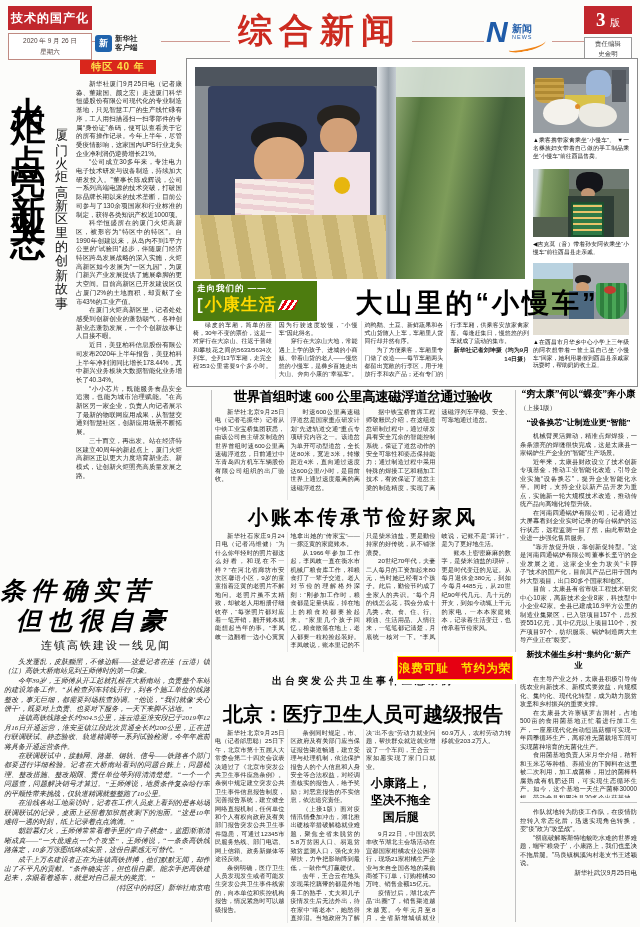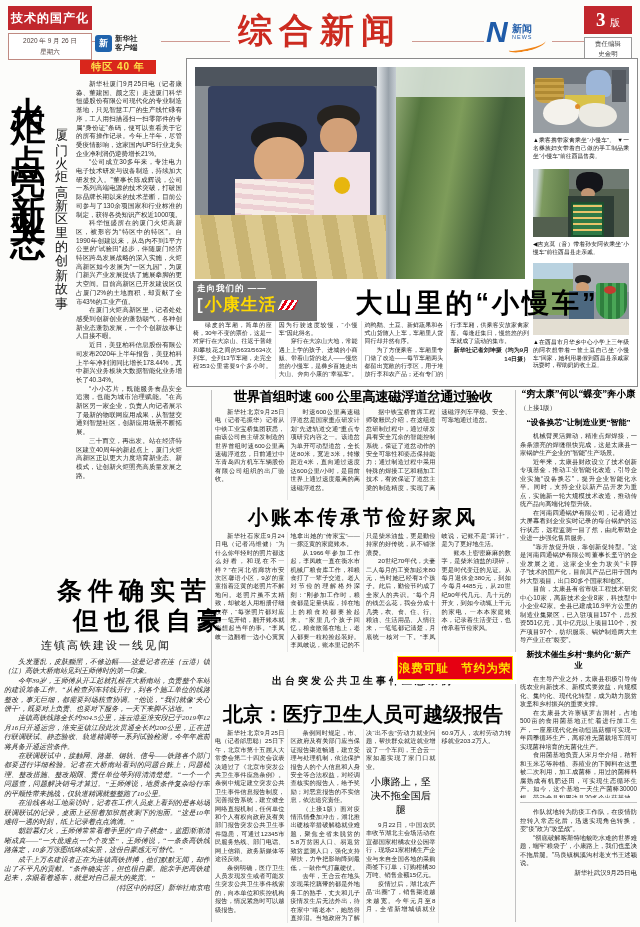--- a/index.html
+++ b/index.html
@@ -39,21 +39,21 @@
         font-size:13px;letter-spacing:14px;color:#111;font-family:"Liberation Serif",serif;}
   .lt-body{left:76px;top:80px;width:106px;height:492px;overflow:hidden;}
   .para{font-size:6.5px;line-height:8.7px;text-align:justify;text-indent:13px;margin:0;color:#282828;}
   .sig{font-size:6.5px;line-height:9px;text-align:right;margin:0;color:#282828;}
   .flow{display:contents;}
   
   .featurebox{left:186px;top:58px;width:450px;height:327px;border:1px solid #8a8a8a;background:#fff;}
   .photo{position:absolute;overflow:hidden;}
   .photo div{position:absolute;}
   .caption{position:absolute;font-size:5.8px;line-height:7.8px;text-align:justify;color:#111;}
-  .klogo{position:absolute;left:6px;top:222px;width:124px;height:40px;background:#737373;color:#fff;padding:2px 4px;box-sizing:border-box;}
+  .klogo{position:absolute;left:6px;top:222px;width:124px;height:40px;background:#4d7c0f;color:#fff;padding:2px 4px;box-sizing:border-box;}
   .klogo .l1{font-size:8.5px;font-weight:bold;letter-spacing:1px;}
   .klogo .l1::after{content:" ——";}
   .klogo .l2{font-size:17px;font-weight:900;color:#ffd900;letter-spacing:1px;line-height:20px;}
   .klogo .l2::before{content:"[";color:#fff;margin-right:1px;}
   .speedlines{display:inline-block;width:16px;height:10px;margin-left:3px;
               background:repeating-linear-gradient(100deg,#fff 0 3px,#e60012 3px 6px);transform:skewX(-25deg);}
   .ftitle{position:absolute;left:138px;top:226px;width:304px;text-align:center;font-size:27px;
           font-weight:900;letter-spacing:3px;color:#000;}
   .fbody{position:absolute;left:6px;top:262px;width:336px;height:58px;overflow:hidden;
          column-count:4;column-gap:7px;column-fill:auto;column-rule:1px solid #e4e4e4;}
@@ -68,33 +68,33 @@
          letter-spacing:3px;color:#000;font-family:"Liberation Serif",serif;}
   .m-body2{left:215px;top:532px;width:296px;height:120px;overflow:hidden;
            column-count:4;column-gap:6px;column-fill:auto;column-rule:1px solid #e4e4e4;}
   .badge{left:397px;top:656px;width:114px;height:22px;background:#e60012;color:#ffe100;
          font-size:11.5px;font-weight:bold;text-align:center;line-height:22px;letter-spacing:1px;
          border:1px solid #ffe100;box-shadow:0 0 0 4px #fff;z-index:3;}
   .bj-kicker{left:215px;top:674px;width:296px;text-align:center;font-size:10px;letter-spacing:3px;color:#111;font-weight:bold;}
   .bj-hl{left:215px;top:701px;width:296px;text-align:center;font-size:20px;font-weight:900;color:#000;letter-spacing:0px;}
   .bj-body{left:215px;top:729px;width:296px;height:194px;overflow:hidden;
            column-count:4;column-gap:6px;column-fill:auto;column-rule:1px solid #e4e4e4;}
-  .subhead{font-size:10px;font-weight:normal;text-align:center;margin:4px 0;text-indent:0;color:#000;}
+  .subhead{font-size:12px;font-weight:bold;text-align:center;margin:4px 0;text-indent:0;color:#000;}
   .m-body1 .para,.m-body2 .para,.bj-body .para{font-size:6.2px;line-height:8.4px;text-indent:12px;}
   
   .rcol{left:520px;top:388px;width:117px;height:410px;overflow:hidden;}
   .rc-hl{font-size:9.5px;font-weight:bold;text-align:center;margin:0 0 3px 0;font-family:"Liberation Serif",serif;color:#000;}
   .rc-note{font-size:6.5px;text-align:left;margin:0 0 3px 0;color:#333;}
   .rc-sub{font-size:8px;font-weight:bold;text-align:center;margin:4px 6px;color:#000;}
   .rcol .para{font-size:6.3px;line-height:8.5px;}
   .hb-end{left:520px;top:808px;width:117px;height:114px;overflow:hidden;}
   .hb-end .para{font-size:6.3px;line-height:8.5px;}
   
-  .rl-hl{width:212px;text-align:right;font-size:25px;font-weight:900;letter-spacing:6px;
-         color:#000;font-family:"Liberation Serif",serif;}
+  .rl-hl{width:212px;text-align:left;font-size:25px;font-weight:900;letter-spacing:6px;
+         color:#000;font-family:"Liberation Serif",serif;font-style:italic;}
   .rl-sub{left:0;top:638px;width:212px;text-align:center;font-size:11px;color:#111;
           letter-spacing:2px;font-family:"Liberation Serif",serif;}
   .rl-body{left:4px;top:658px;width:206px;height:262px;overflow:hidden;}
   .rl-body .para{font-family:"Liberation Serif","DejaVu Serif",serif;font-style:italic;
                  font-size:7px;line-height:9.4px;text-indent:14px;color:#1e1e1e;}
   .rl-body .sig{font-family:"Liberation Serif",serif;font-style:italic;font-size:7px;}
   
   .vrule{width:1px;background:#c2c2c2;}
   .hrule{height:1px;background:#c2c2c2;}
 </style>

